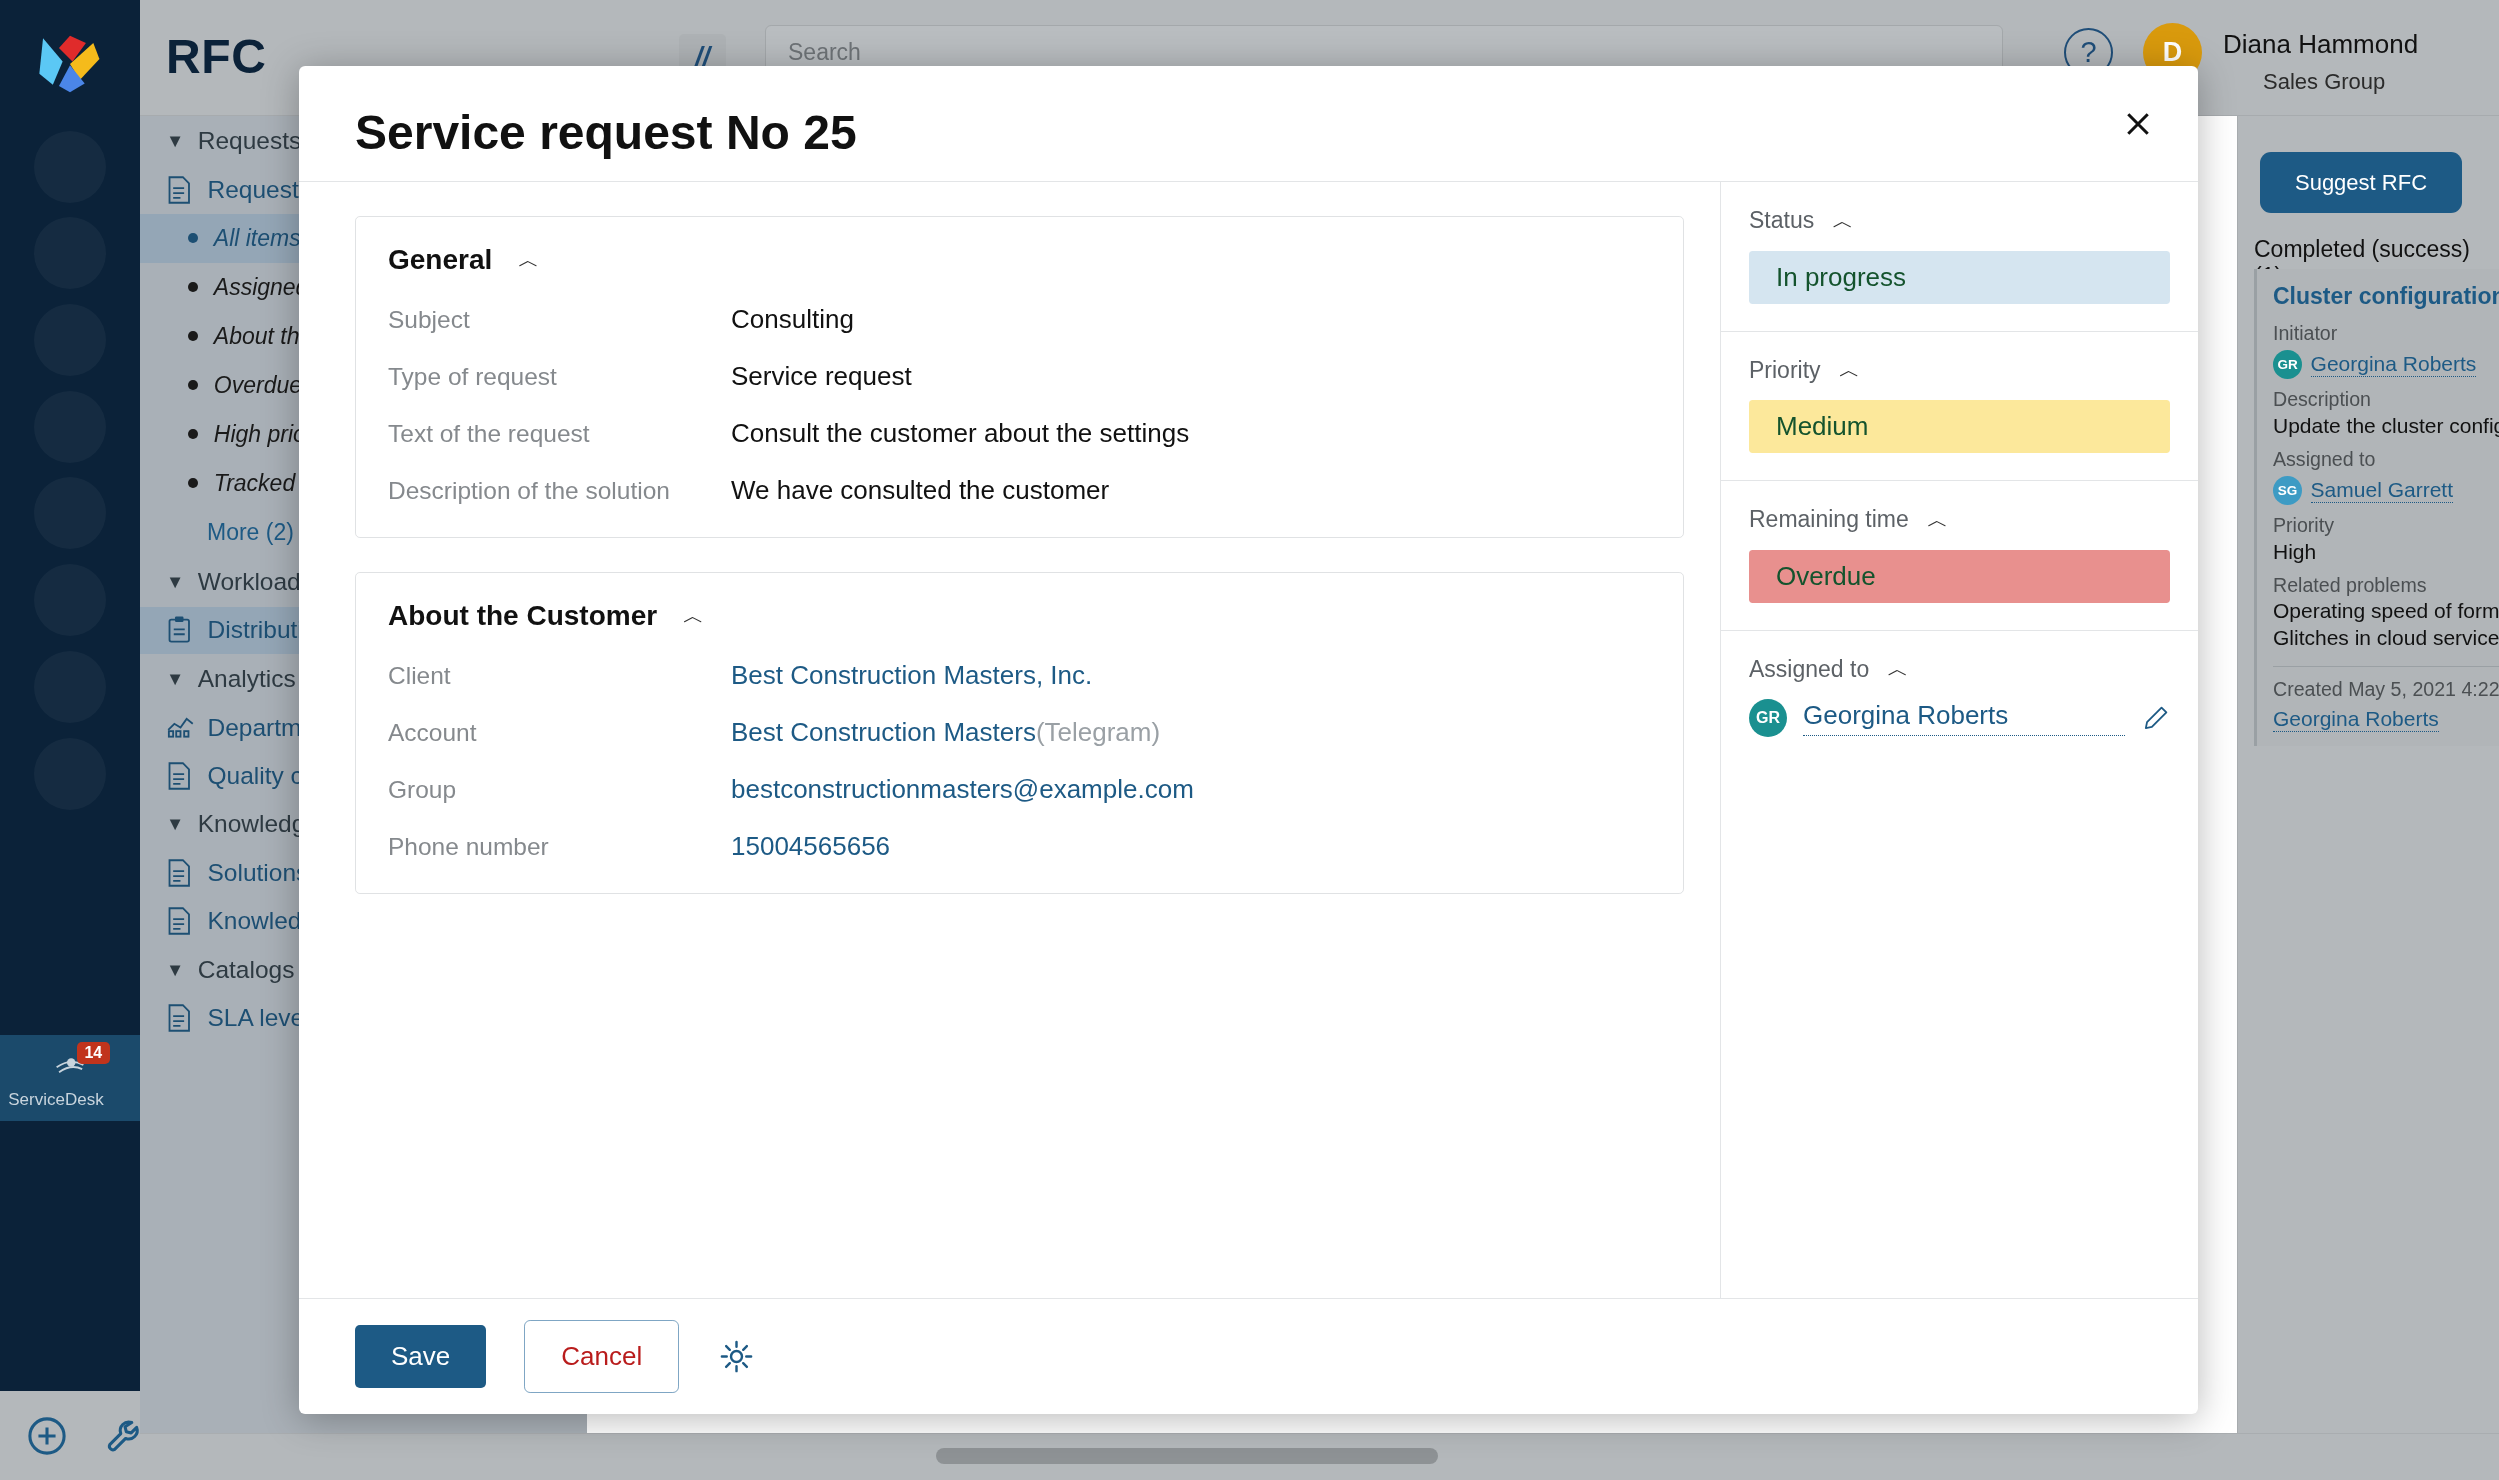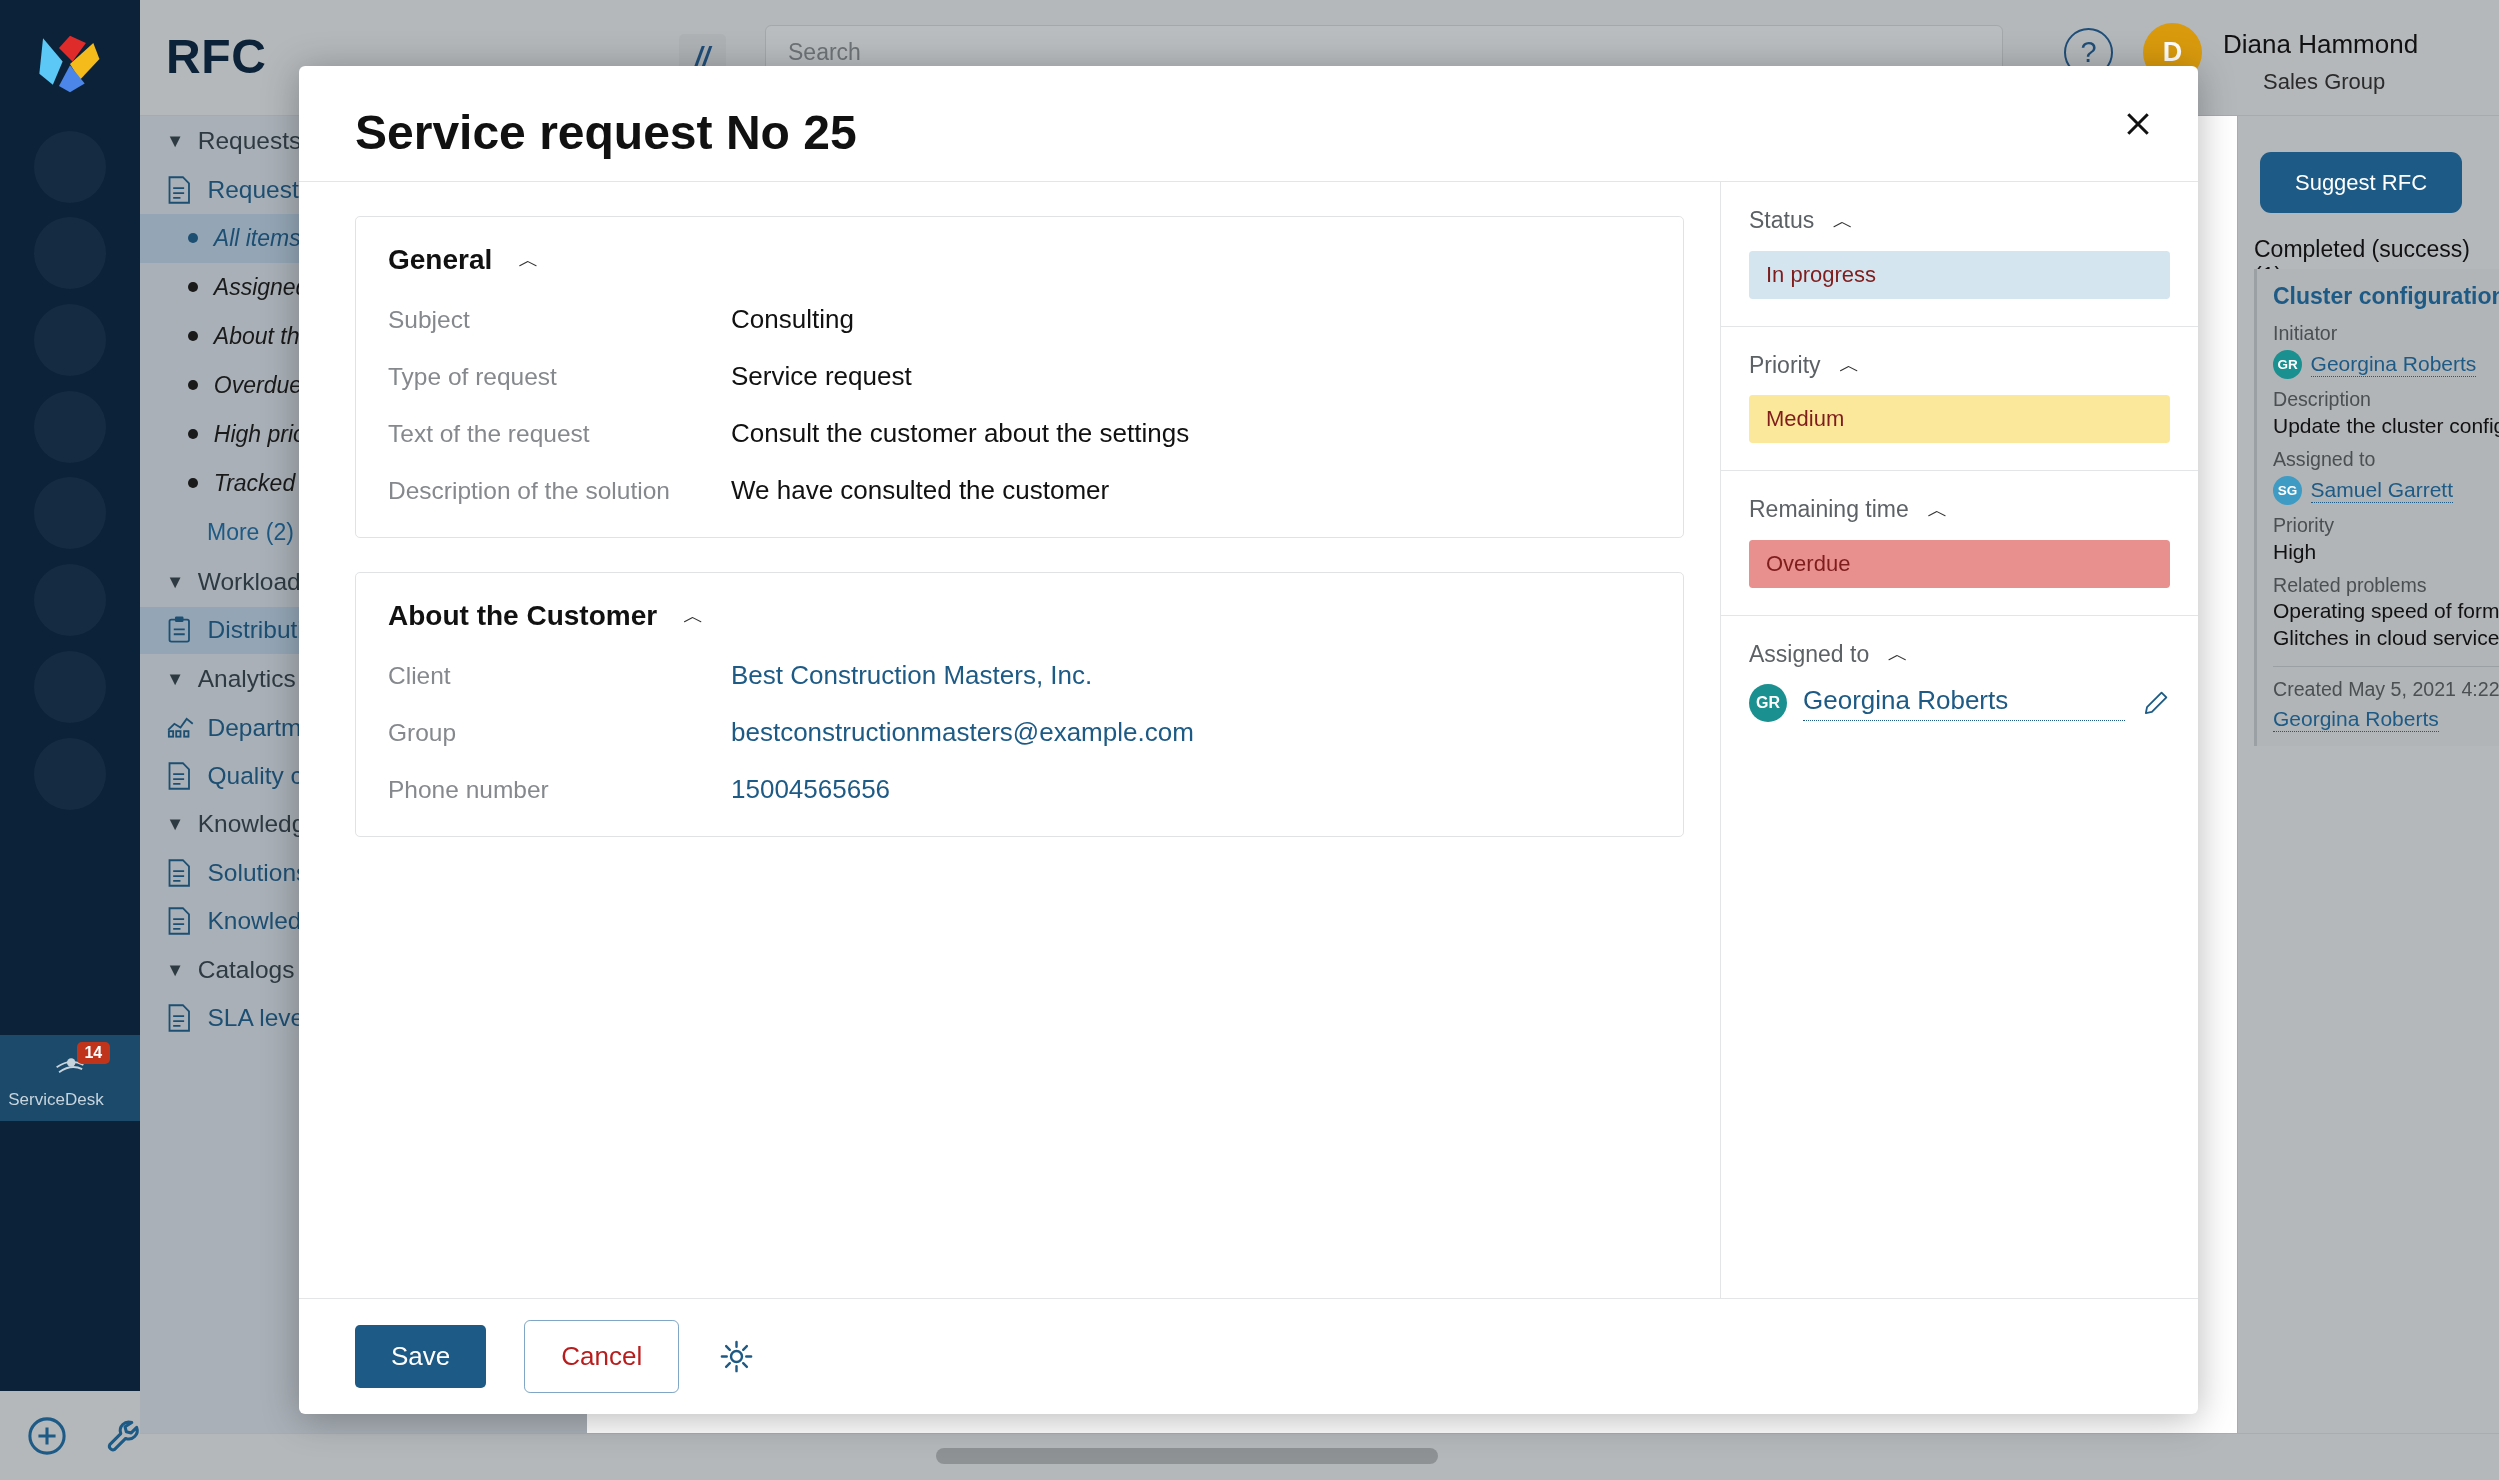--- a/index.html
+++ b/index.html
@@ -193,21 +193,21 @@
   .row-val.link { color: #1d5a85; }
   .muted { color: #9aa0a5; }
 
   .modal-right {
     width: 478px; flex: none; border-left: 1.2px solid #e3e5e7;
   }
   .side-block { padding: 24.5px 28px 27px; border-bottom: 1.2px solid #e3e5e7; }
   .side-head { display: flex; align-items: center; gap: 18.4px; margin-bottom: 16px; }
   .side-lbl { font-size: 23px; color: #5c6166; }
   .pill {
-    border-radius: 3.7px; padding: 11px 17px; font-size: 22px; color: #7f1d1d;
+    border-radius: 3.7px; padding: 11px 27px; font-size: 26px; color: #14532d;
   }
   .assignee-row { display: flex; align-items: center; gap: 16px; }
   .av-lg {
     width: 38px; height: 38px; border-radius: 50%; background: #1a9090;
     color: #fff; display:flex; align-items:center; justify-content:center;
     font-size: 16px; font-weight: 600; flex: none;
   }
   .assignee-name {
     font-size: 26px; color: #1d5a85; border-bottom: 1.8px dotted #1d5a85;
     flex: 1; padding-bottom: 3.7px;
@@ -474,20 +474,25 @@
         </div>
 
         <div class="card">
           <div class="card-head">
             <span class="card-title">About the Customer</span>
             <span class="chev">︿</span>
           </div>
           <div class="row">
             <div class="row-lbl">Client</div>
             <div class="row-val link">Best Construction Masters,  Inc.</div>
+          </div>
+          <div class="row">
+            <div class="row-lbl">Account</div>
+            <div class="row-val link">Best Construction Masters</div>
+            <div class="row-val muted"> (Telegram)</div>
           </div>
           <div class="row">
             <div class="row-lbl">Group</div>
             <div class="row-val link">bestconstructionmasters@example.com</div>
           </div>
           <div class="row">
             <div class="row-lbl">Phone number</div>
             <div class="row-val link">15004565656</div>
           </div>
         </div>

